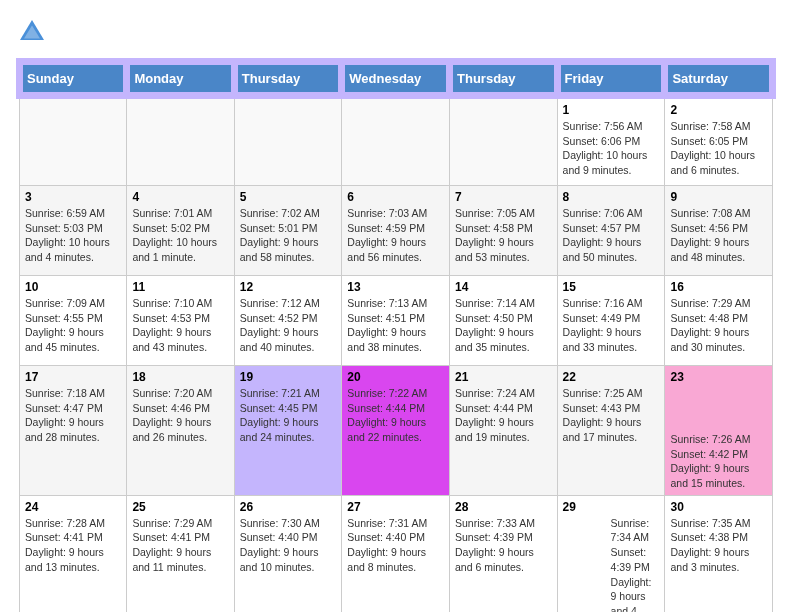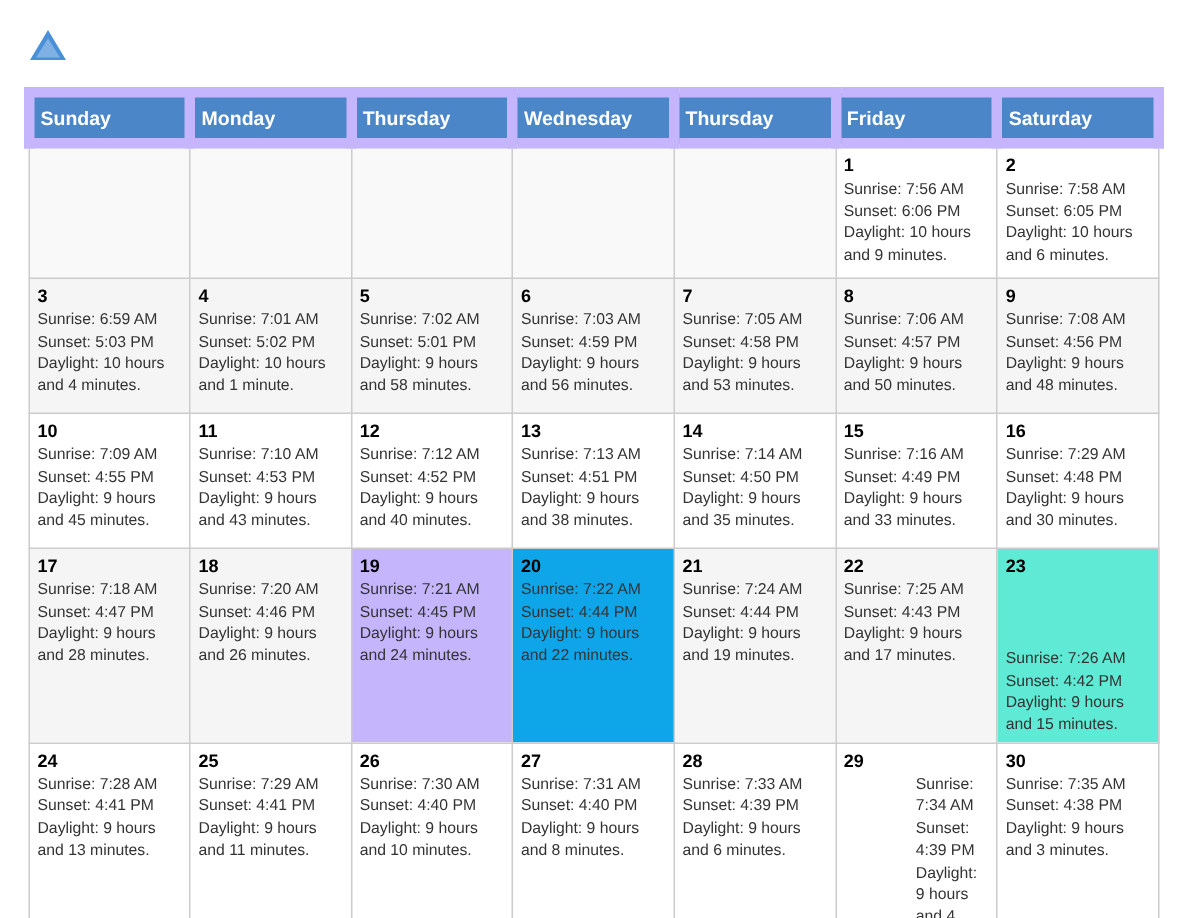--- a/index.html
+++ b/index.html
@@ -239,39 +239,39 @@
           <div class="day-info" style="white-space: pre-line;">Sunrise: 7:20 AM
 Sunset: 4:46 PM
 Daylight: 9 hours and 26 minutes.</div>
         </td>
         <td style="background: #c4b5fd;">
           <span class="day-num">19</span>
           <div class="day-info" style="white-space: pre-line;">Sunrise: 7:21 AM
 Sunset: 4:45 PM
 Daylight: 9 hours and 24 minutes.</div>
         </td>
-        <td style="background: #0ea5e9;">
+        <td style="background: #d946ef;">
           <span class="day-num">20</span>
           <div class="day-info" style="white-space: pre-line;">Sunrise: 7:22 AM
 Sunset: 4:44 PM
 Daylight: 9 hours and 22 minutes.</div>
         </td>
         <td style="background: rgb(245, 245, 245);">
           <span class="day-num">21</span>
           <div class="day-info" style="white-space: pre-line;">Sunrise: 7:24 AM
 Sunset: 4:44 PM
 Daylight: 9 hours and 19 minutes.</div>
         </td>
         <td style="background: rgb(245, 245, 245);">
           <span class="day-num">22</span>
           <div class="day-info" style="white-space: pre-line;">Sunrise: 7:25 AM
 Sunset: 4:43 PM
 Daylight: 9 hours and 17 minutes.</div>
         </td>
-        <td style="background: #5eead4;">
+        <td style="background: #f9a8d4;">
           <span class="day-num">23</span>
           <div class="day-info" style="white-space: pre-line; margin-top: 48px;">Sunrise: 7:26 AM
 Sunset: 4:42 PM
 Daylight: 9 hours and 15 minutes.</div>
         </td>
       </tr>
       <tr>
         <td>
           <span class="day-num">24</span>
           <div class="day-info" style="white-space: pre-line;">Sunrise: 7:28 AM

